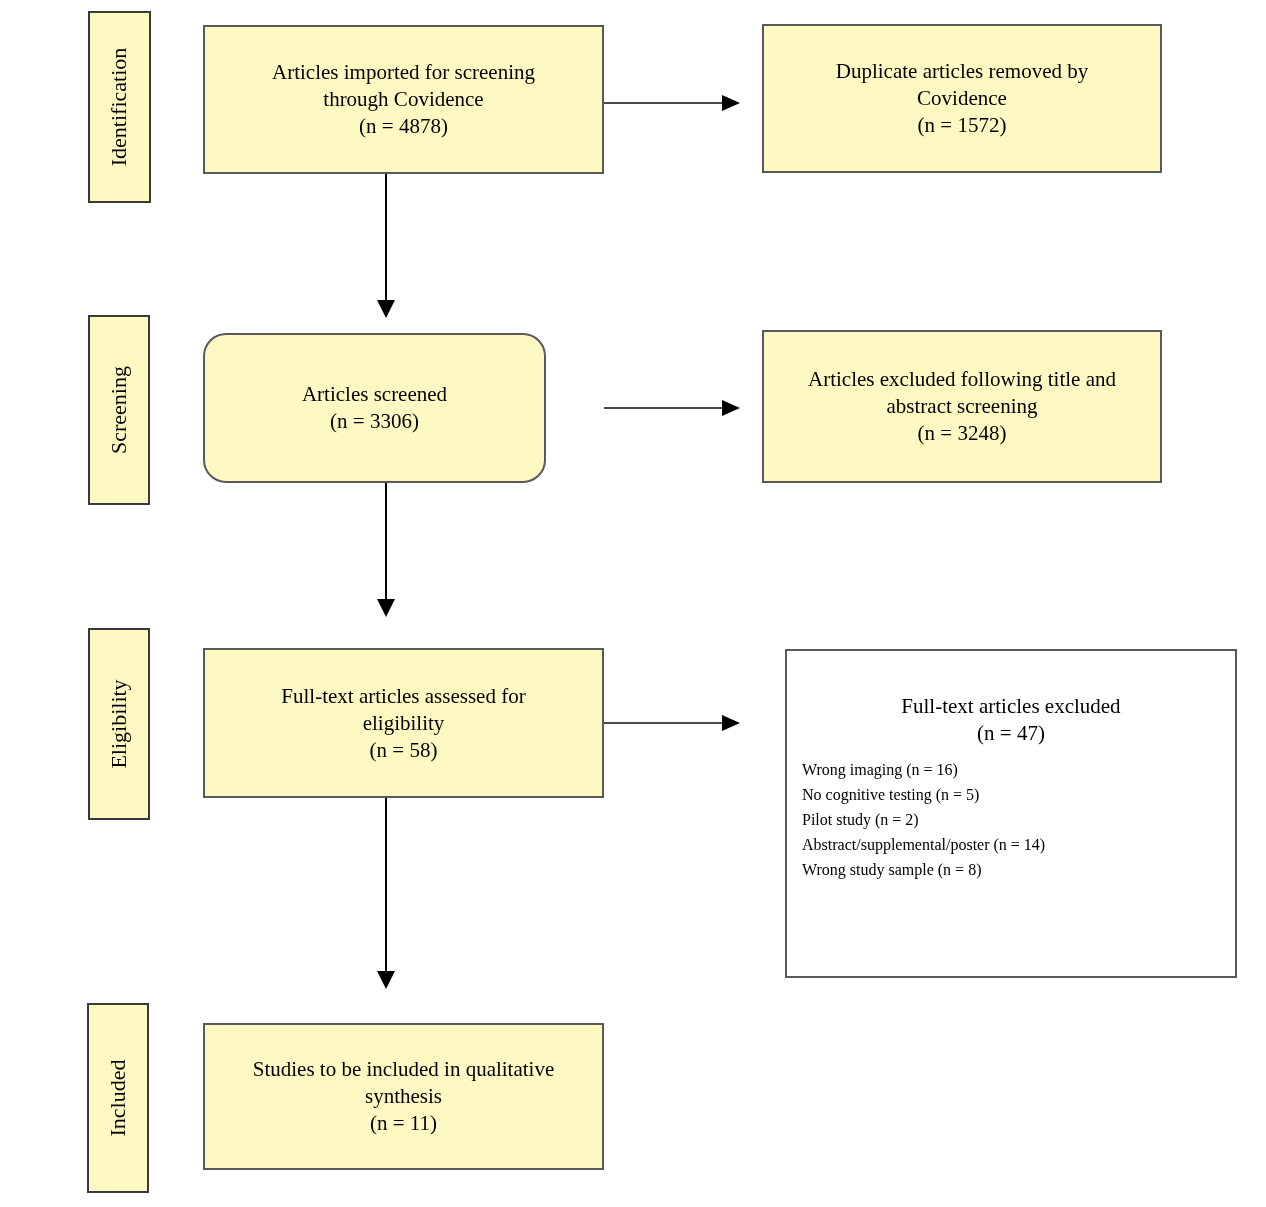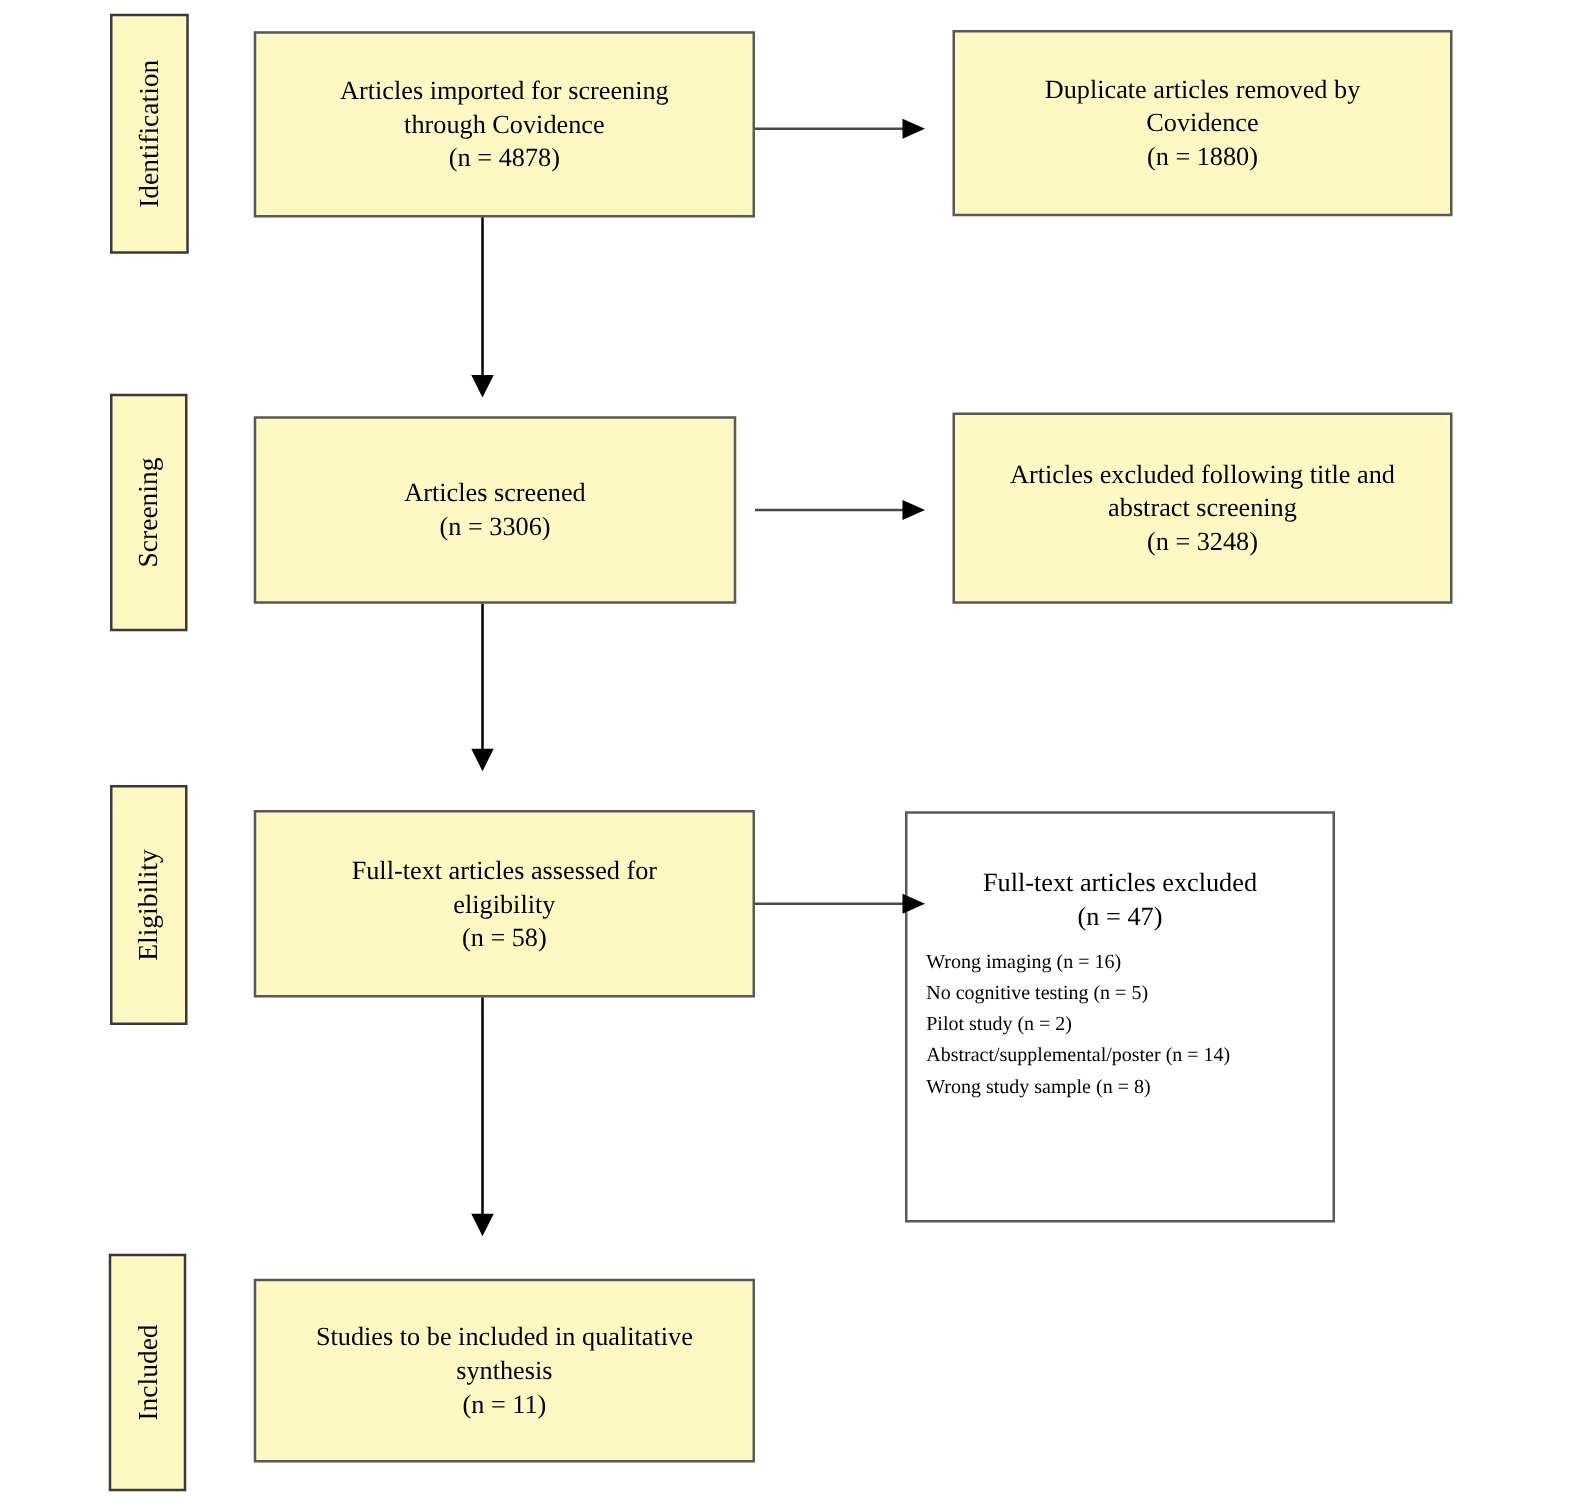--- a/index.html
+++ b/index.html
@@ -103,37 +103,37 @@
   <div class="box stage-box" style="left:88px; top:628px; width:62px; height:192px;">
     <span class="stage-label">Eligibility</span>
   </div>
   <div class="box stage-box" style="left:87px; top:1003px; width:62px; height:190px;">
     <span class="stage-label">Included</span>
   </div>
 
   <div class="box flow-box" style="left:203px; top:25px; width:401px; height:149px;">Articles imported for screening
 through Covidence
 (n = 4878)</div>
-  <div class="box flow-box" style="left:203px; top:333px; width:386px; height:150px;">Articles screened
+  <div class="box flow-box" style="left:203px; top:333px; width:343px; height:150px;border-radius:23px;">Articles screened
 (n = 3306)</div>
   <div class="box flow-box" style="left:203px; top:648px; width:401px; height:150px;">Full-text articles assessed for
 eligibility
 (n = 58)</div>
   <div class="box flow-box" style="left:203px; top:1023px; width:401px; height:147px;">Studies to be included in qualitative
 synthesis
 (n = 11)</div>
 
   <div class="box flow-box" style="left:762px; top:24px; width:400px; height:149px;">Duplicate articles removed by
 Covidence
-(n = 1880)</div>
+(n = 1572)</div>
   <div class="box flow-box" style="left:762px; top:330px; width:400px; height:153px;">Articles excluded following title and
 abstract screening
 (n = 3248)</div>
 
-  <div class="detail-box" style="left:724px; top:649px; width:344px; height:329px;">
+  <div class="detail-box" style="left:785px; top:649px; width:452px; height:329px;">
     <div class="detail-title">Full-text articles excluded
 (n = 47)</div>
     <div class="detail-reasons">
       <div>Wrong imaging (n = 16)</div>
       <div>No cognitive testing (n = 5)</div>
       <div>Pilot study (n = 2)</div>
       <div>Abstract/supplemental/poster (n = 14)</div>
       <div>Wrong study sample (n = 8)</div>
     </div>
   </div>

